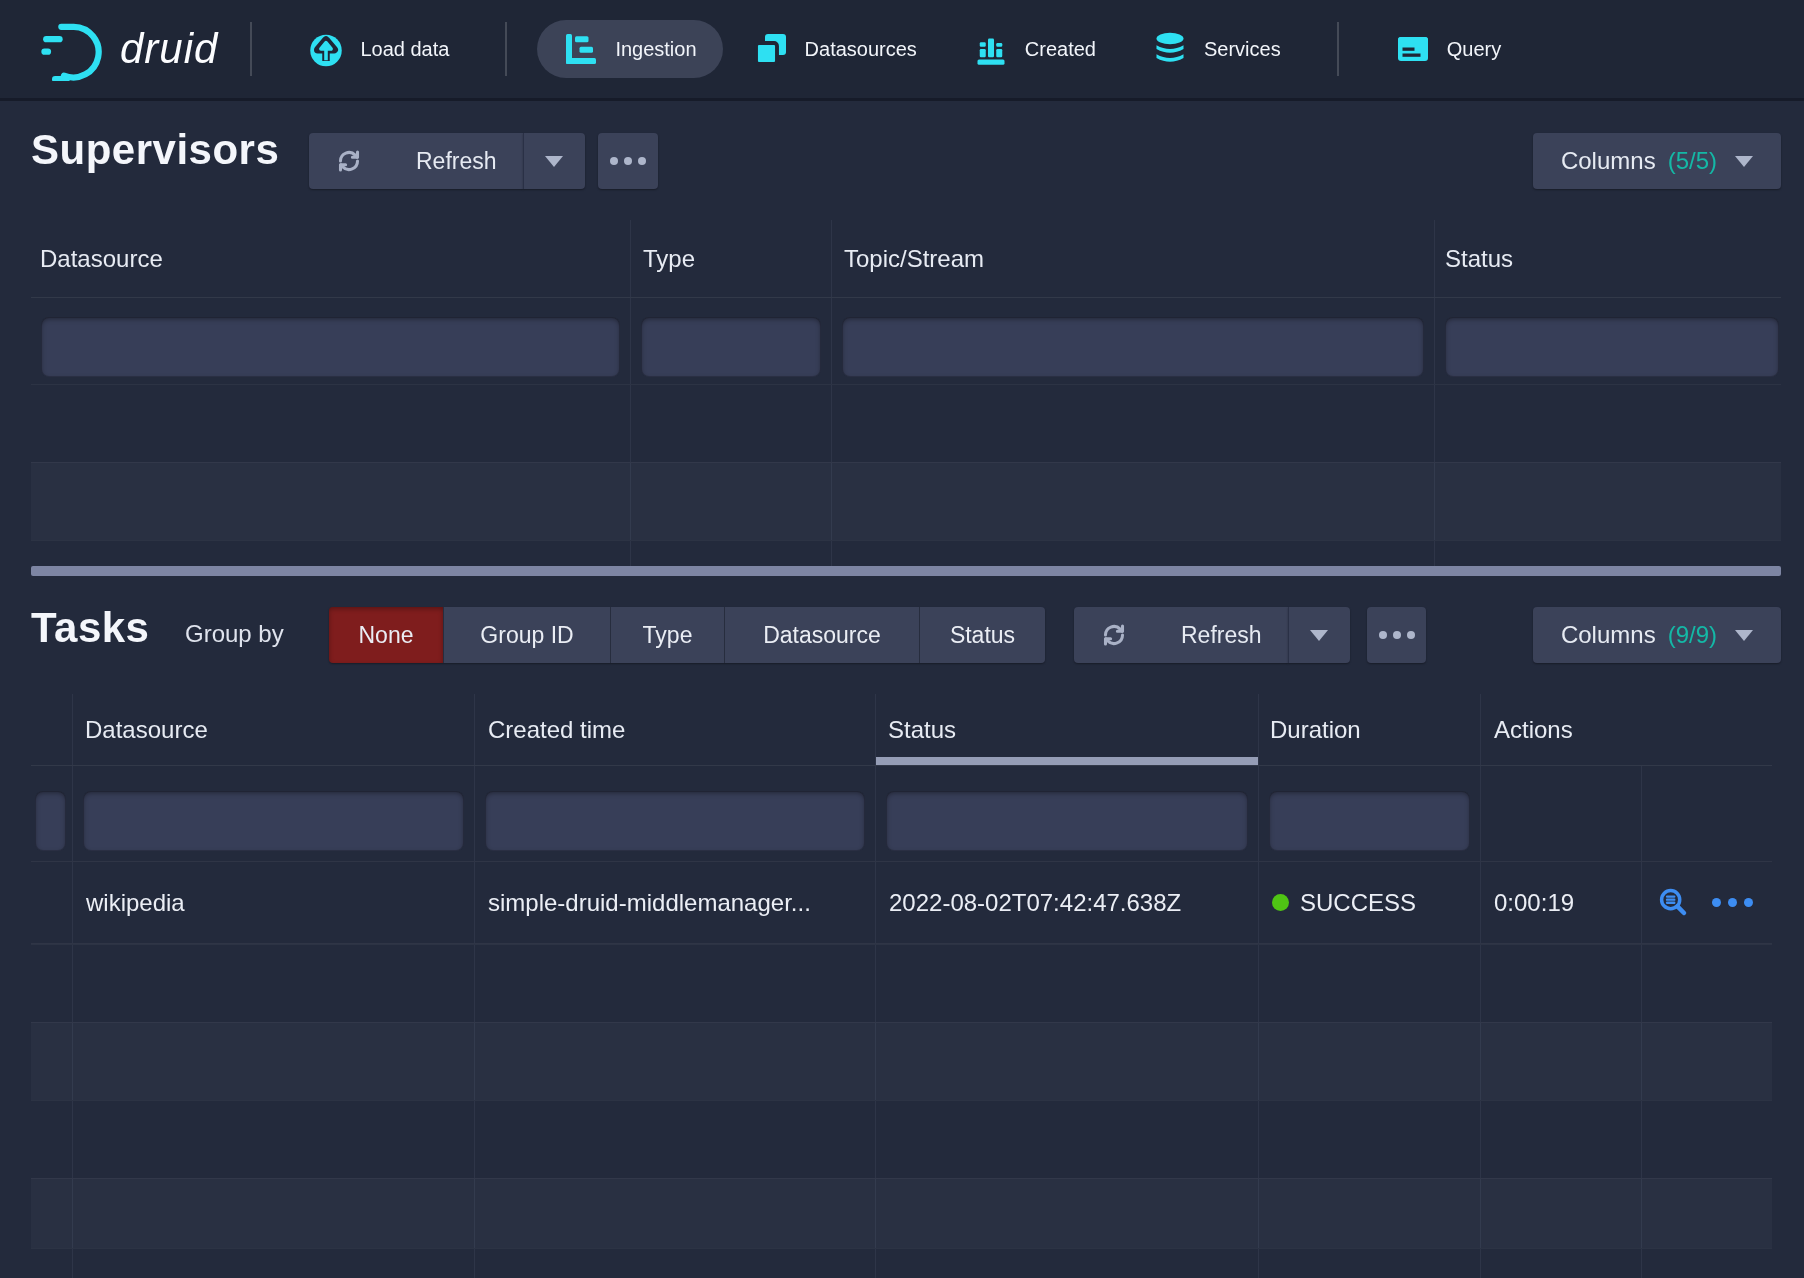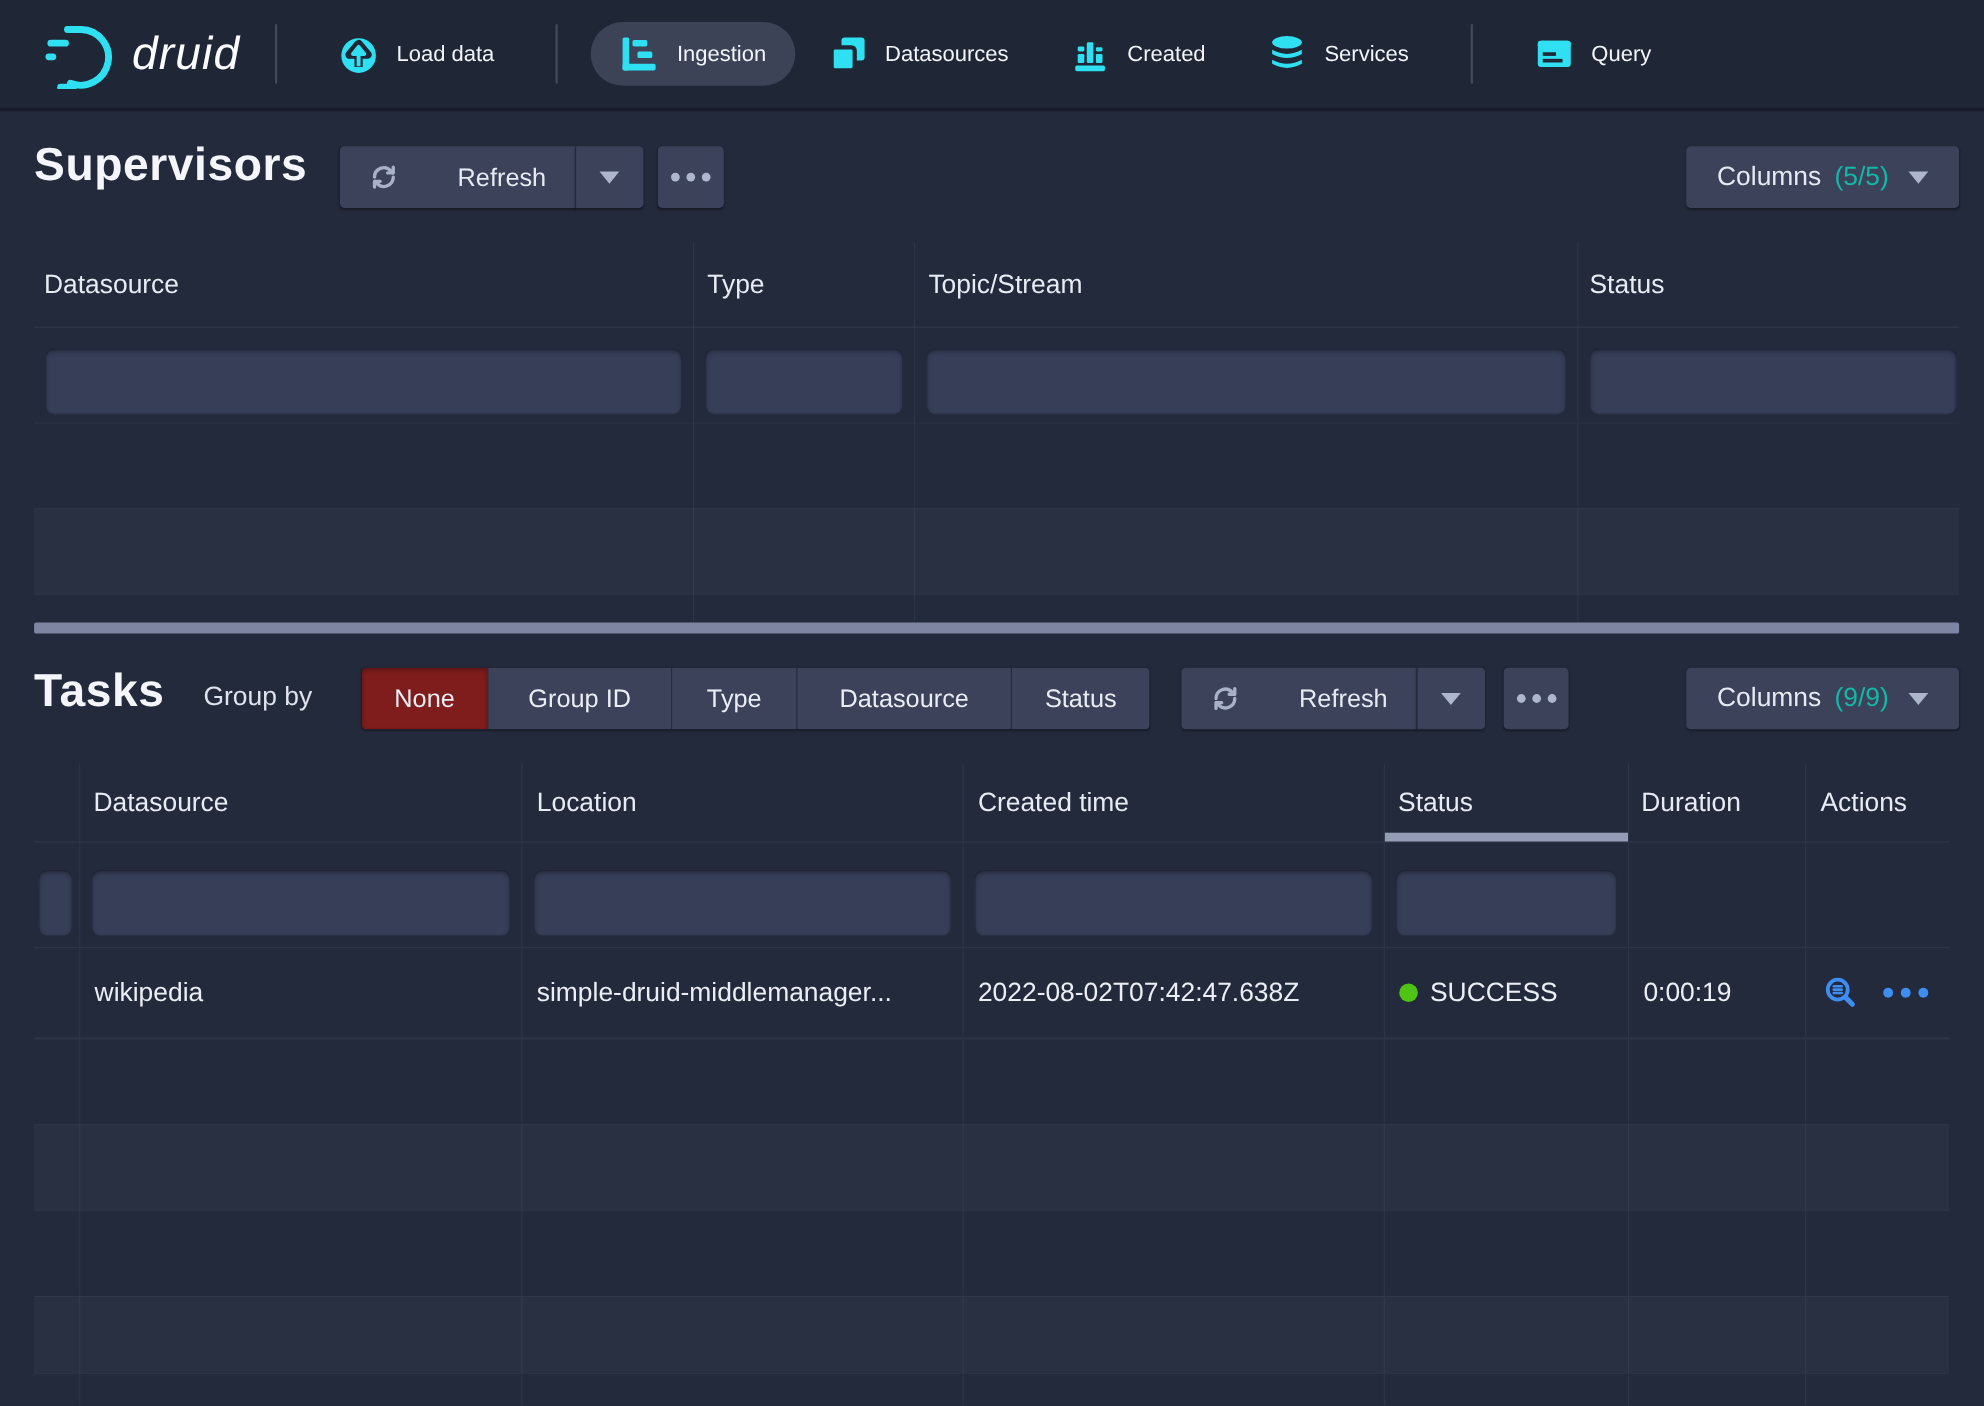--- a/index.html
+++ b/index.html
@@ -303,21 +303,20 @@
   <div class="btn columns-btn" style="right:23px; top:607px;">
     <span>Columns</span>
     <span class="count">(9/9)</span>
     <span class="caret" style="margin-left:6px;"></span>
   </div>
 
   <div class="tbl tasks-tbl" style="left:31px; top:694px; width:1741px; height:584px;">
     <div class="row hrow" style="height:72px;">
       <div class="cell"></div>
       <div class="cell">Datasource</div>
-      <div class="cell" style="padding-left:13px;">Location</div>
       <div class="cell" style="padding-left:13px;text-align:center;">Created time</div>
       <div class="cell">
         <span>Status</span>
         <span class="sort-underline"></span>
       </div>
       <div class="cell" style="padding-left:11px;">Duration</div>
       <div class="cell" style="padding-left:13px;">Actions</div>
     </div>
 
     <div class="row frow" style="height:95px;">

